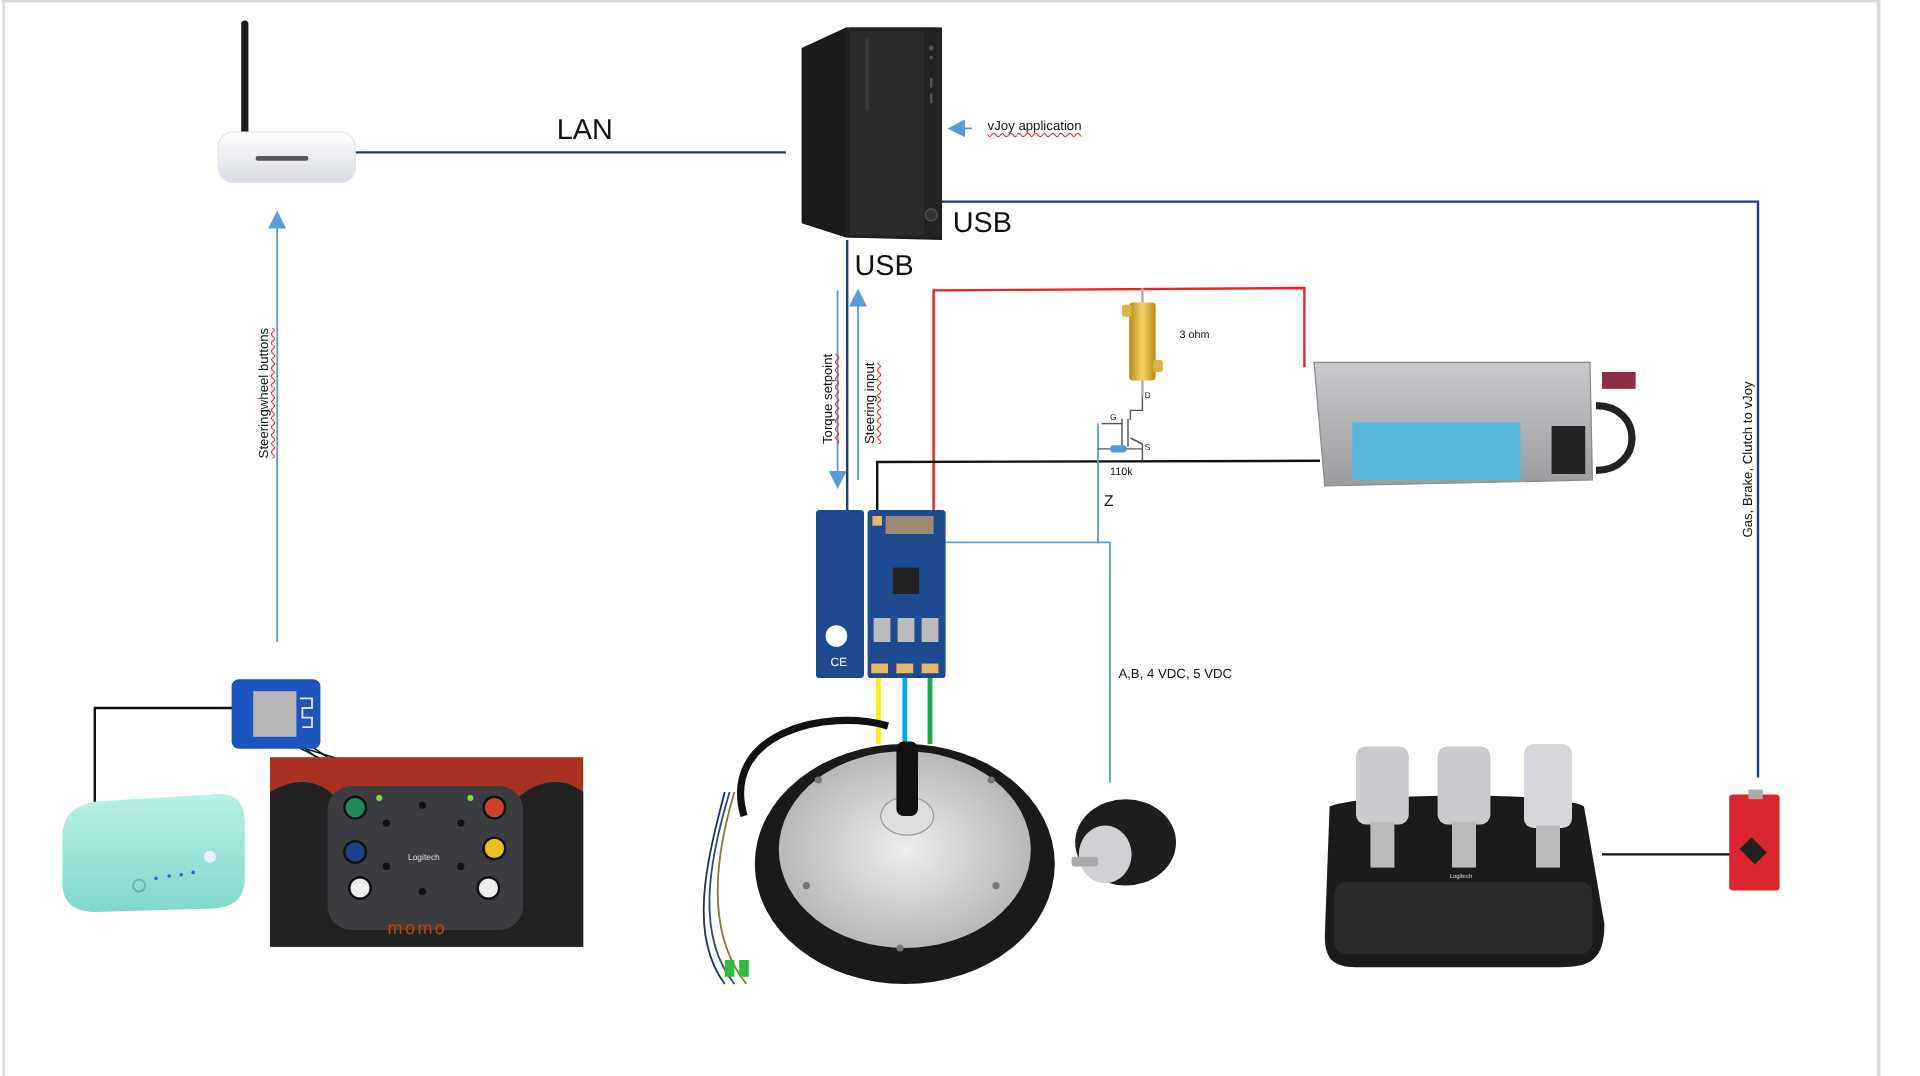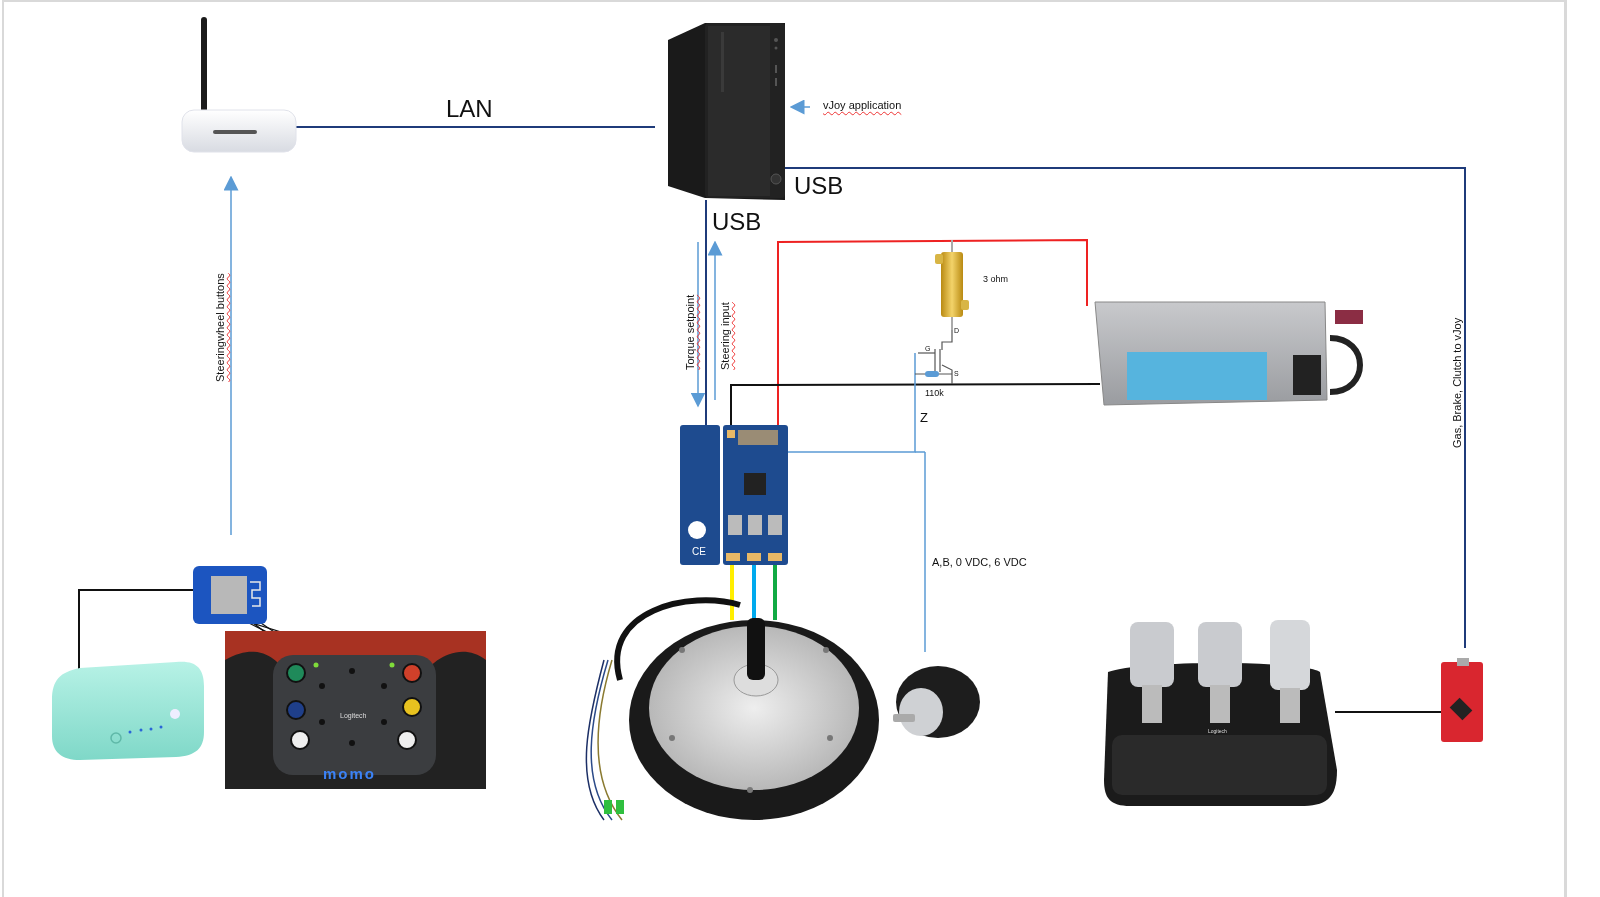--- a/index.html
+++ b/index.html
@@ -236,30 +236,30 @@
     <rect x="1280" y="688" width="20" height="35" fill="#bbb"></rect>
   </g>
 
   <g>
     <rect x="1441" y="662" width="42" height="80" rx="3" fill="#d9262f"></rect>
     <rect x="1457" y="658" width="12" height="8" fill="#aaa"></rect>
     <rect x="1452" y="702" width="18" height="14" fill="#222" transform="rotate(45 1461 709)"></rect>
   </g>
 </svg>
 
-<div class="lbl big" style="left:446px; top:95px;">LAN</div>
+<div class="lbl big" style="left:464px; top:95px;">LAN</div>
 <div class="lbl big" style="left:794px; top:172px;">USB</div>
 <div class="lbl big" style="left:712px; top:208px;">USB</div>
 <div class="lbl small squig" style="left:823px; top:99px;">vJoy application</div>
 <div class="lbl vert squig" style="left:684px; top:370px;">Torque setpoint</div>
 <div class="lbl vert squig" style="left:719px; top:370px;">Steering input</div>
 <div class="lbl vert squig" style="left:214px; top:382px;">Steeringwheel buttons</div>
 <div class="lbl vert" style="left:1451px; top:448px;">Gas, Brake, Clutch to vJoy</div>
-<div class="lbl small" style="left:932px; top:556px;">A,B, 0 VDC, 6 VDC</div>
+<div class="lbl small" style="left:932px; top:556px;">A,B, 4 VDC, 5 VDC</div>
 <div class="lbl" style="left:920px; top:410px; font-size:13px;">Z</div>
 <div class="lbl tiny" style="left:983px; top:274px;">3 ohm</div>
 <div class="lbl tiny" style="left:925px; top:388px;">110k</div>
 <div class="lbl" style="left:925px; top:345px; font-size:7px;">G</div>
 <div class="lbl" style="left:954px; top:327px; font-size:7px;">D</div>
 <div class="lbl" style="left:954px; top:370px; font-size:7px;">S</div>
-<div class="lbl" style="left:323px; top:765px; font-size:15px; font-weight:bold; color:#3b82f6; letter-spacing:2px;">momo</div>
+<div class="lbl" style="left:323px; top:765px; font-size:15px; font-weight:normal; color:#c2410c; letter-spacing:2px;">momo</div>
 <div class="lbl" style="left:340px; top:712px; font-size:7px; color:#ddd;">Logitech</div>
 <div class="lbl" style="left:1208px; top:728px; font-size:5px; color:#ddd;">Logitech</div>
 
 </body></html>

